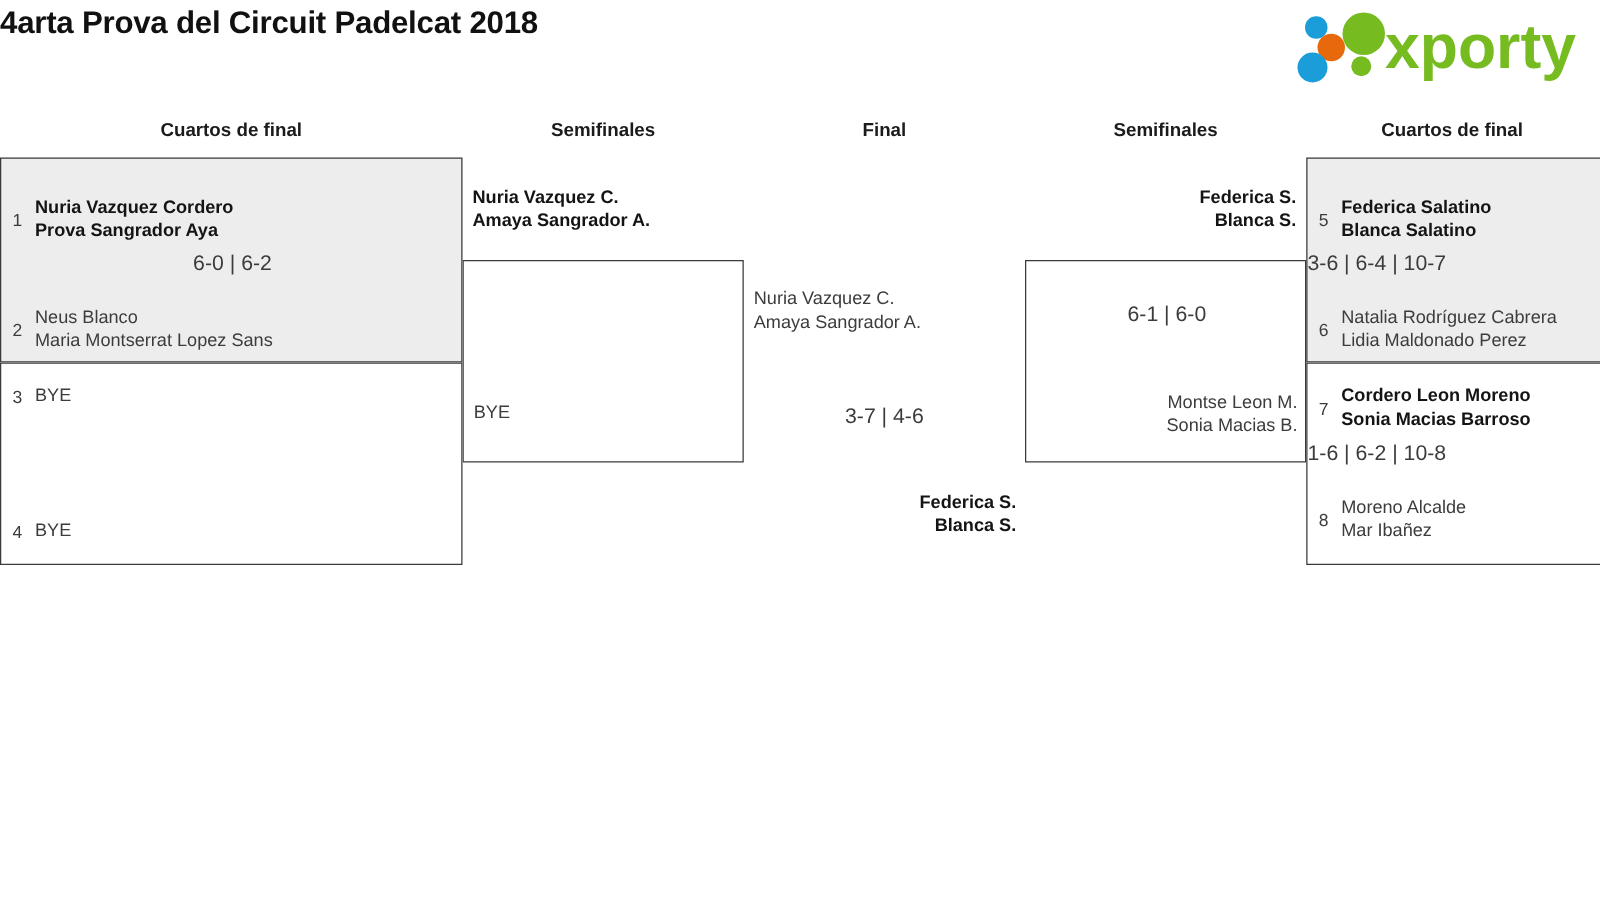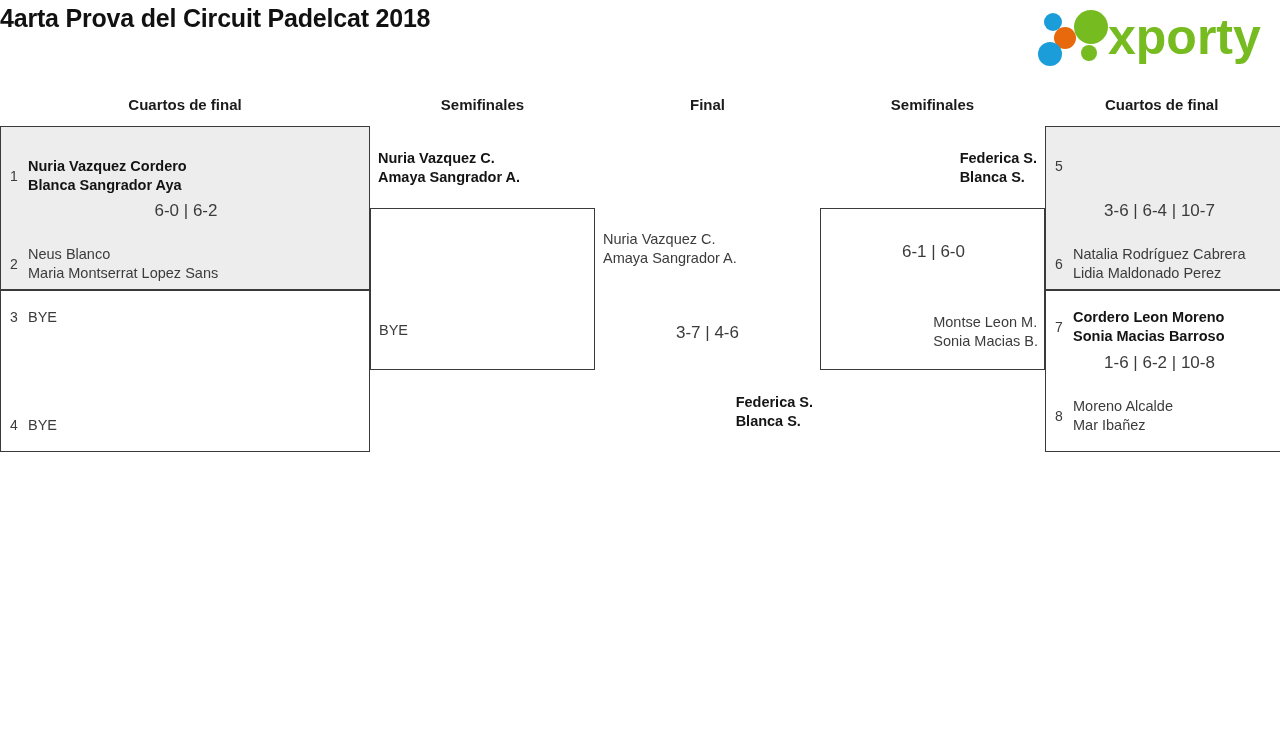--- a/index.html
+++ b/index.html
@@ -70,33 +70,33 @@
   }
   .team-row.right { justify-content: flex-end; text-align: right; }
   .seed {
     font-size: 14px;
     color: #3b3b3b;
     font-weight: 400;
     min-width: 10px;
     text-align: center;
   }
   .names { display: flex; flex-direction: column; }
-  .names.right { align-items: flex-start; }
+  .names.right { align-items: flex-end; }
   .names span { display: block; }
   .winner .names span { font-weight: 700; color: #141414; }
   .loser .names span { font-weight: 400; color: #3c3c3c; }
 
   .score {
     position: absolute;
     font-size: 17px;
     color: #3b3b3b;
     white-space: nowrap;
   }
   .score.center { text-align: center; }
-  .score.right { text-align: center; }
+  .score.right { text-align: left; }
 </style>
 </head>
 <body>
 
 <div id="page">
 
   <div class="title-block">
     <span class="title-line">4arta Prova del Circuit Padelcat 2018</span>
   </div>
 
@@ -115,21 +115,21 @@
   <div class="round-header" style="left:370px; width:225px;">Semifinales</div>
   <div class="round-header" style="left:595px; width:225px;">Final</div>
   <div class="round-header" style="left:820px; width:225px;">Semifinales</div>
   <div class="round-header" style="left:1105px; width:250px; text-align:left;">Cuartos de final</div>
 
   <div class="match-box shaded" style="left:0px; top:126px; width:370px; height:164px;">
     <div class="team-row winner" style="left:8px; top:30px;">
       <span class="seed">1</span>
       <span class="names">
         <span>Nuria Vazquez Cordero</span>
-        <span>Blanca Sangrador Aya</span>
+        <span>Prova Sangrador Aya</span>
       </span>
     </div>
     <div class="score center" style="left:0px; top:74px; width:370px;">6-0 | 6-2</div>
     <div class="team-row loser" style="left:8px; top:118px;">
       <span class="seed">2</span>
       <span class="names">
         <span>Neus Blanco</span>
         <span>Maria Montserrat Lopez Sans</span>
       </span>
     </div>
@@ -194,20 +194,24 @@
   <div class="team-row winner right" style="left:820px; top:149px; width:217px;">
     <span class="names right">
       <span>Federica S.</span>
       <span>Blanca S.</span>
     </span>
   </div>
 
   <div class="match-box shaded" style="left:1045px; top:126px; width:300px; height:164px;">
     <div class="team-row winner" style="left:8px; top:30px;">
       <span class="seed">5</span>
+      <span class="names">
+        <span>Federica Salatino</span>
+        <span>Blanca Salatino</span>
+      </span>
     </div>
     <div class="score right" style="left:0px; top:74px; width:227px;">3-6 | 6-4 | 10-7</div>
     <div class="team-row loser" style="left:8px; top:118px;">
       <span class="seed">6</span>
       <span class="names">
         <span>Natalia Rodríguez Cabrera</span>
         <span>Lidia Maldonado Perez</span>
       </span>
     </div>
   </div>

